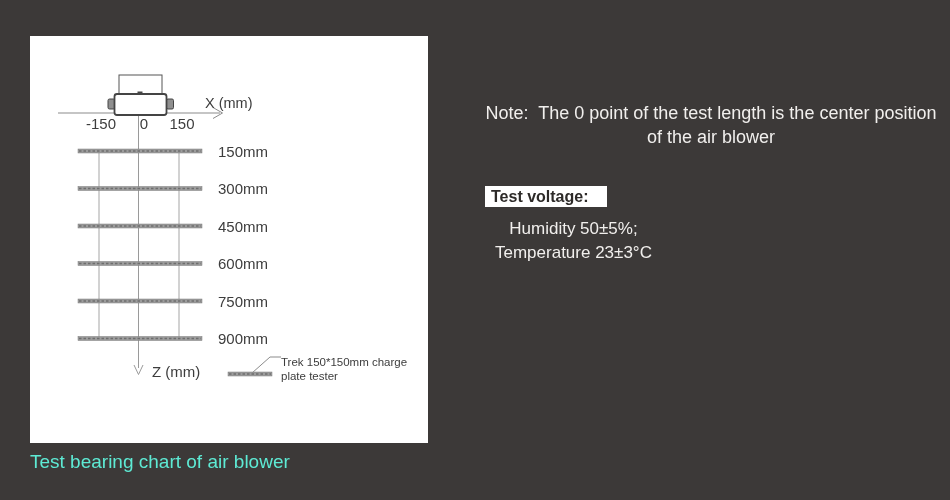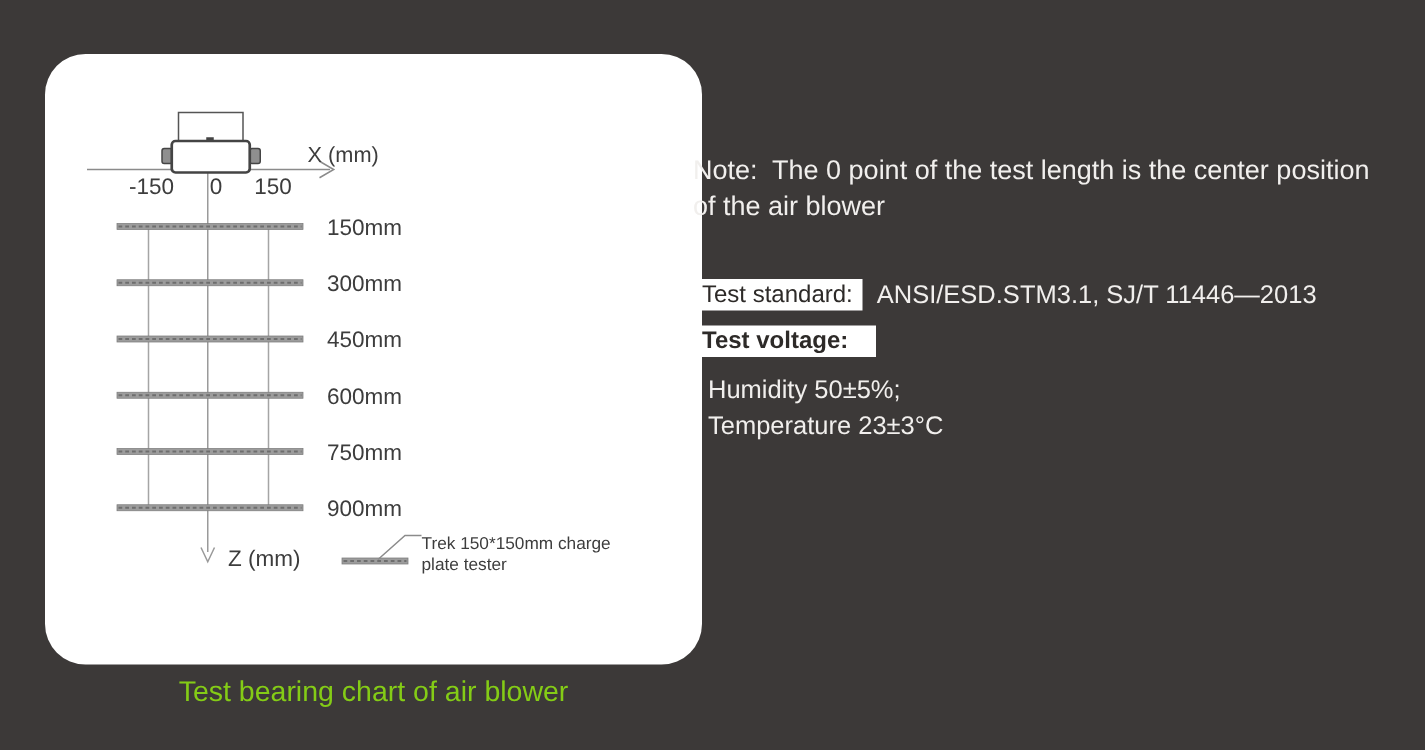--- a/index.html
+++ b/index.html
@@ -2,36 +2,36 @@
 <html><head>
 <meta charset="utf-8">
 <style>
   html,body { margin:0; padding:0; }
   body {
     width:950px; height:500px; position:relative; overflow:hidden;
     background:#3c3938;
     font-family:"Liberation Sans","DejaVu Sans",sans-serif;
   }
   .panel {
-    position:absolute; left:30px; top:36px; width:438px; height:407px;
+    position:absolute; left:30px; top:36px; width:398px; height:407px;
     background:#ffffff;
-    border-radius:27px;
   }
   svg.diagram { position:absolute; left:0; top:0; }
   svg.diagram text {
     font-family:"Liberation Sans","DejaVu Sans",sans-serif;
     fill:#3d3d3d;
   }
   .caption {
     position:absolute; left:30px; top:451px; width:438px;
-    text-align:center; font-size:19px; color:#84cc16;
+    font-size:19px; color:#5eead4;
   }
   .info {
-    position:absolute; left:462px; top:101px; width:452px;
+    position:absolute; left:485px; top:101px; width:452px;
     color:#f1efed;
+    text-align:center;
   }
   .note {
     margin:0 0 36px 0; font-size:18px; line-height:1.35;
   }
   .spec-row {
     display:flex; align-items:flex-start; margin-bottom:10px;
   }
   .chip {
     flex:0 0 auto; background:#ffffff; color:#2d2a28;
     font-size:16px; line-height:21px; padding:0 6px; white-space:nowrap;
@@ -108,24 +108,20 @@
       <text x="251" y="344" font-size="11.5">plate tester</text>
     </g>
   </svg>
 </div>
 
 <div class="caption">Test bearing chart of air blower</div>
 
 <div class="info">
   <p class="note">Note:&nbsp; The 0 point of the test length is the center position of the air blower</p>
 
-  <div class="spec-row">
-    <span class="chip">Test standard:</span>
-    <div class="value">ANSI/ESD.STM3.1,  SJ/T 11446—2013</div>
-  </div>
 
 
   <div class="spec-row">
     <span class="chip pad-right">Test voltage:</span>
   </div>
 
   <div class="spec-row">
     <div class="value multi">
       <div>Humidity 50±5%;</div>
       <div>Temperature 23±3°C</div>

